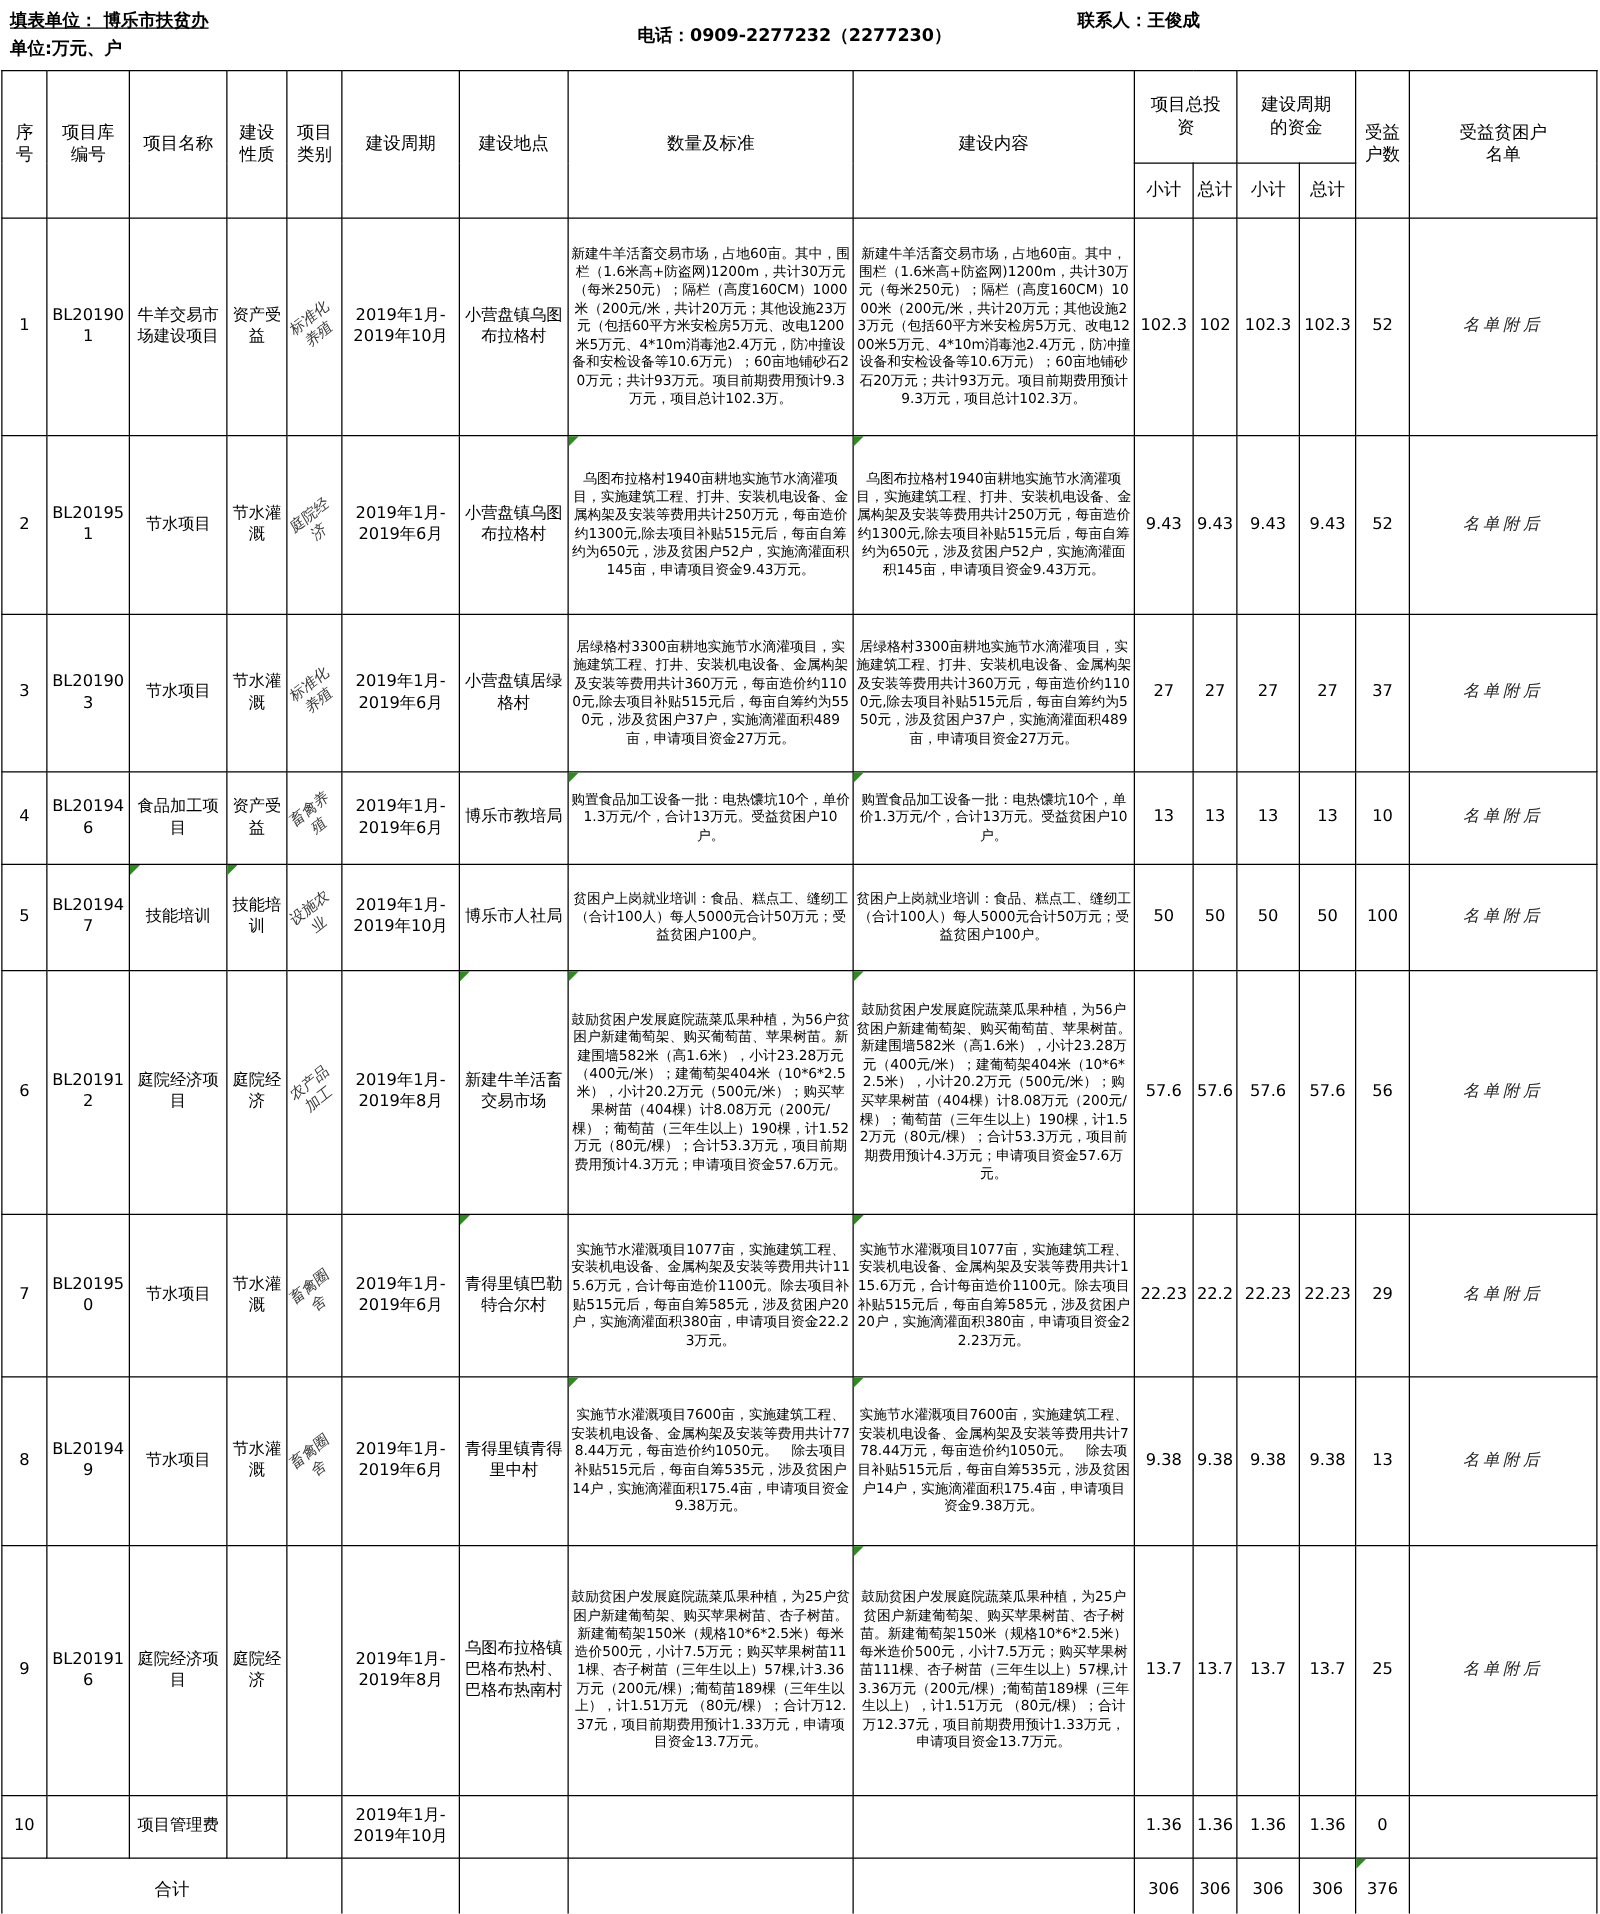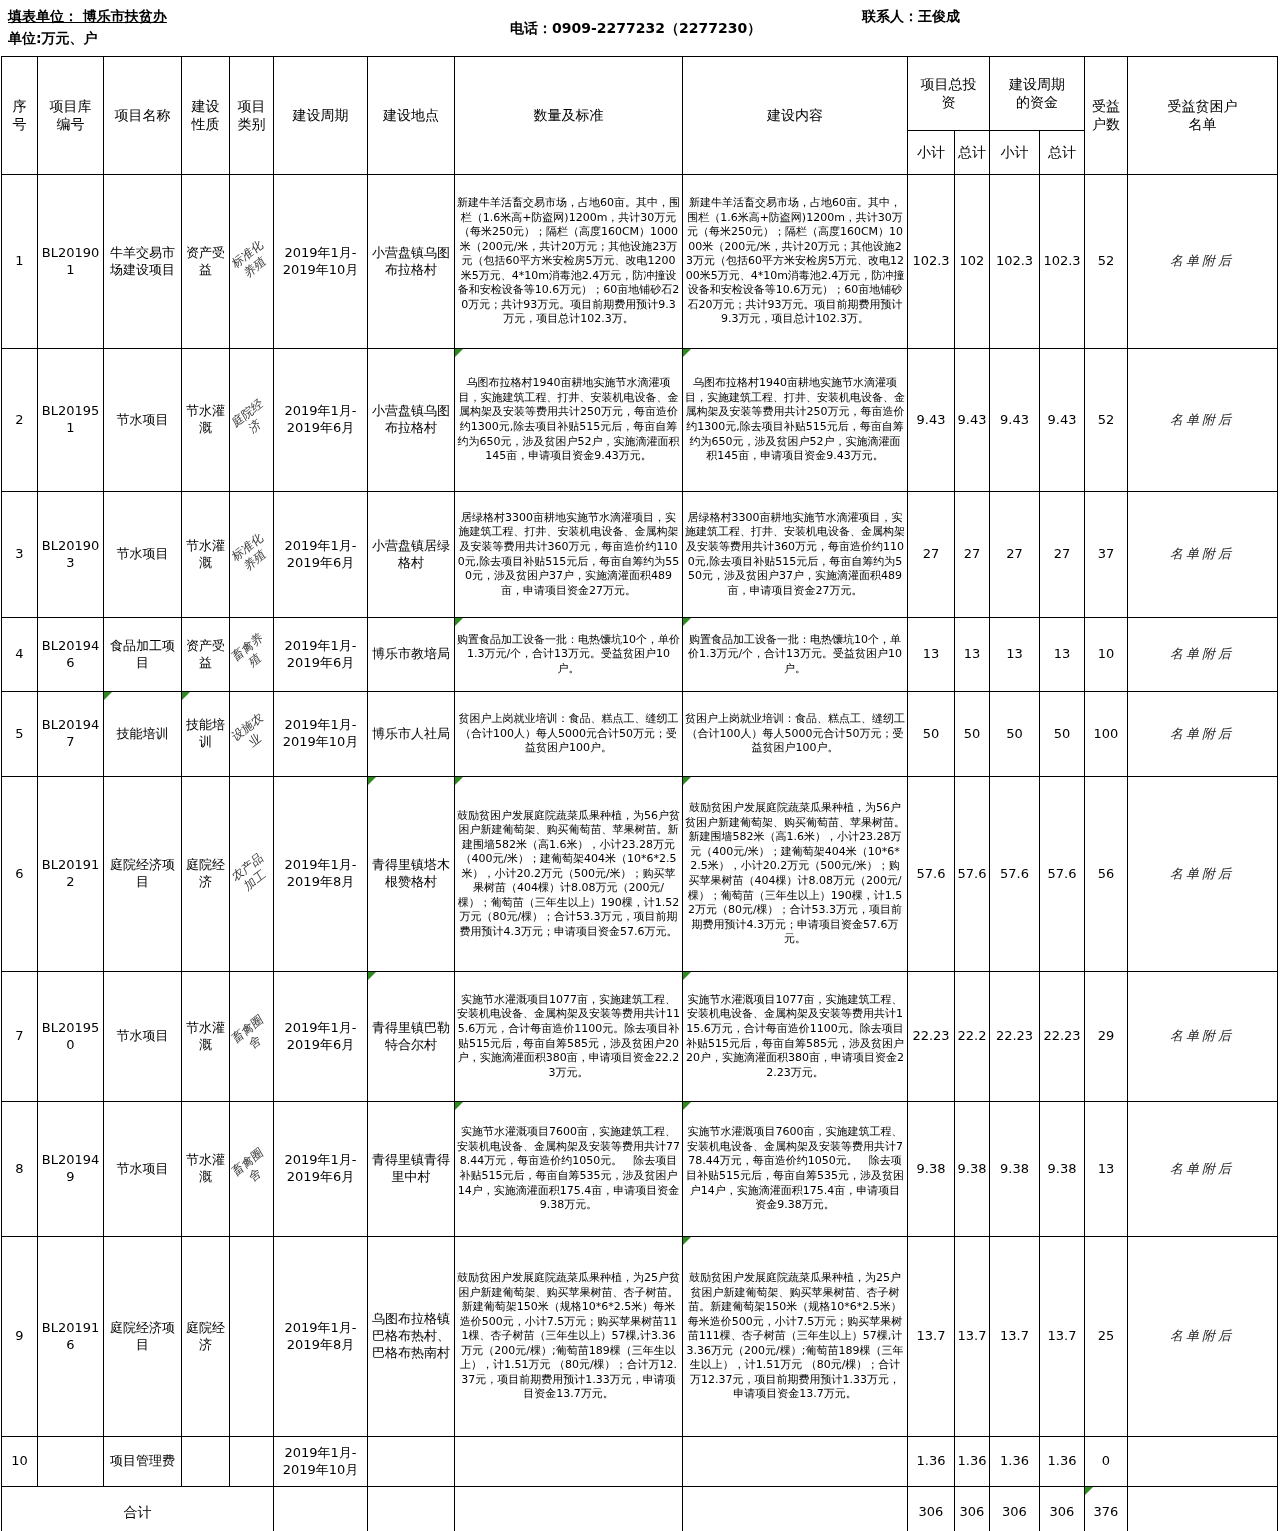--- a/index.html
+++ b/index.html
@@ -218,21 +218,21 @@
           <td><span class="mdtxt">名单附后</span></td>
         </tr>
         <tr style="height: 195px;">
           <td>6</td>
           <td>BL201912</td>
           <td>庭院经济项目</td>
           <td>庭院经济</td>
           <td class="lbcell"><div class="slant">农产品加工</div></td>
           <td class="zq">2019年1月-
 2019年8月</td>
-          <td class="mk">青得里镇塔木根赞格村</td>
+          <td class="mk">新建牛羊活畜交易市场</td>
           <td class="mk longtext">
             <div class="clip" style="height: 191px;">
               <div class="txt">鼓励贫困户发展庭院蔬菜瓜果种植，为56户贫困户新建葡萄架、购买葡萄苗、苹果树苗。新建围墙582米（高1.6米），小计23.28万元（400元/米）；建葡萄架404米（10*6*2.5米），小计20.2万元（500元/米）；购买苹果树苗（404棵）计8.08万元（200元/棵）；葡萄苗（三年生以上）190棵，计1.52万元（80元/棵）；合计53.3万元，项目前期费用预计4.3万元；申请项目资金57.6万元。</div>
             </div>
           </td>
           <td class="mk longtext">
             <div class="clip" style="height: 191px;">
               <div class="txt">鼓励贫困户发展庭院蔬菜瓜果种植，为56户贫困户新建葡萄架、购买葡萄苗、苹果树苗。新建围墙582米（高1.6米），小计23.28万元（400元/米）；建葡萄架404米（10*6*2.5米），小计20.2万元（500元/米）；购买苹果树苗（404棵）计8.08万元（200元/棵）；葡萄苗（三年生以上）190棵，计1.52万元（80元/棵）；合计53.3万元，项目前期费用预计4.3万元；申请项目资金57.6万元。</div>
             </div>
           </td>

